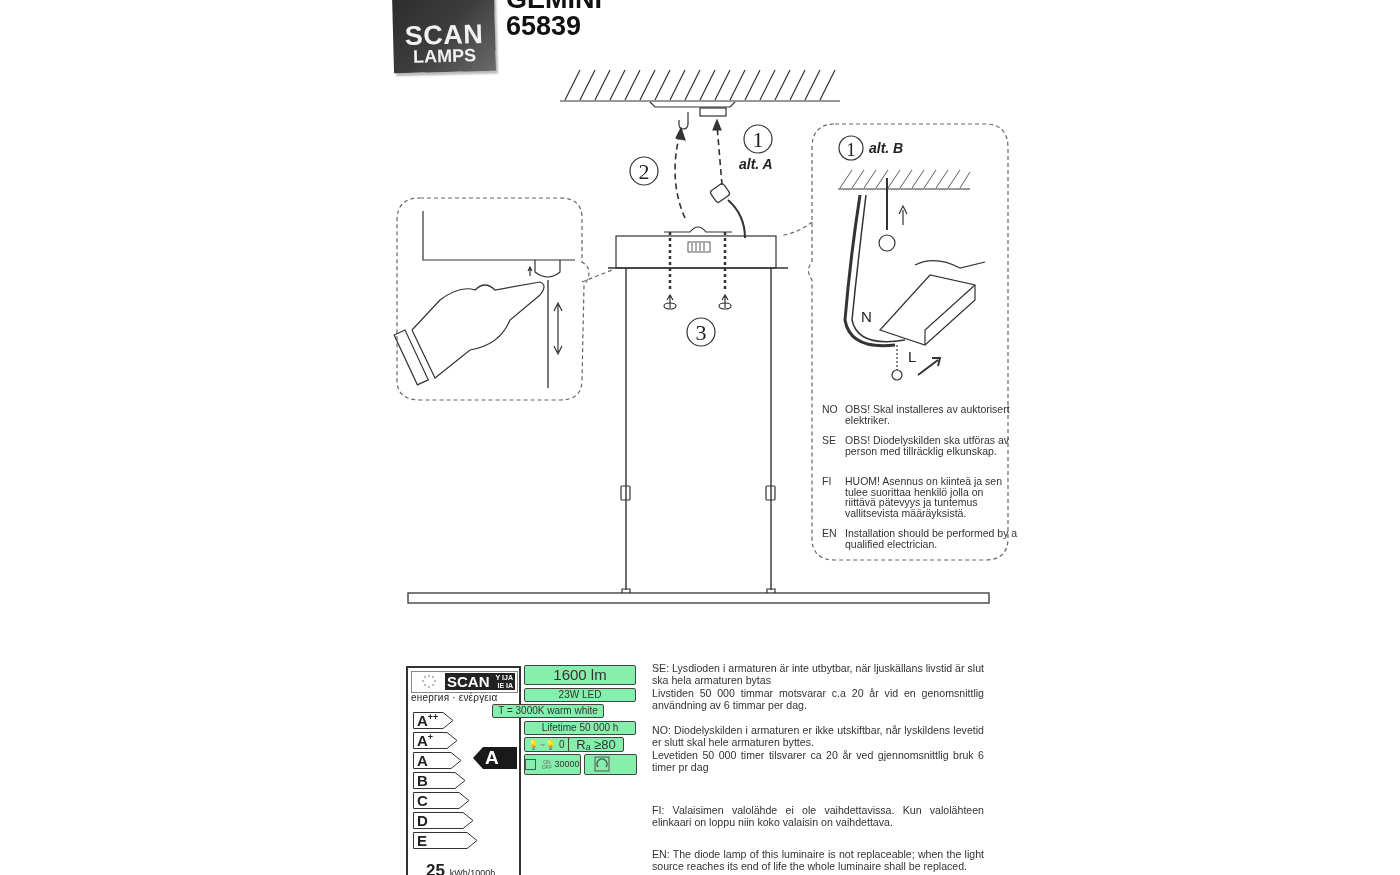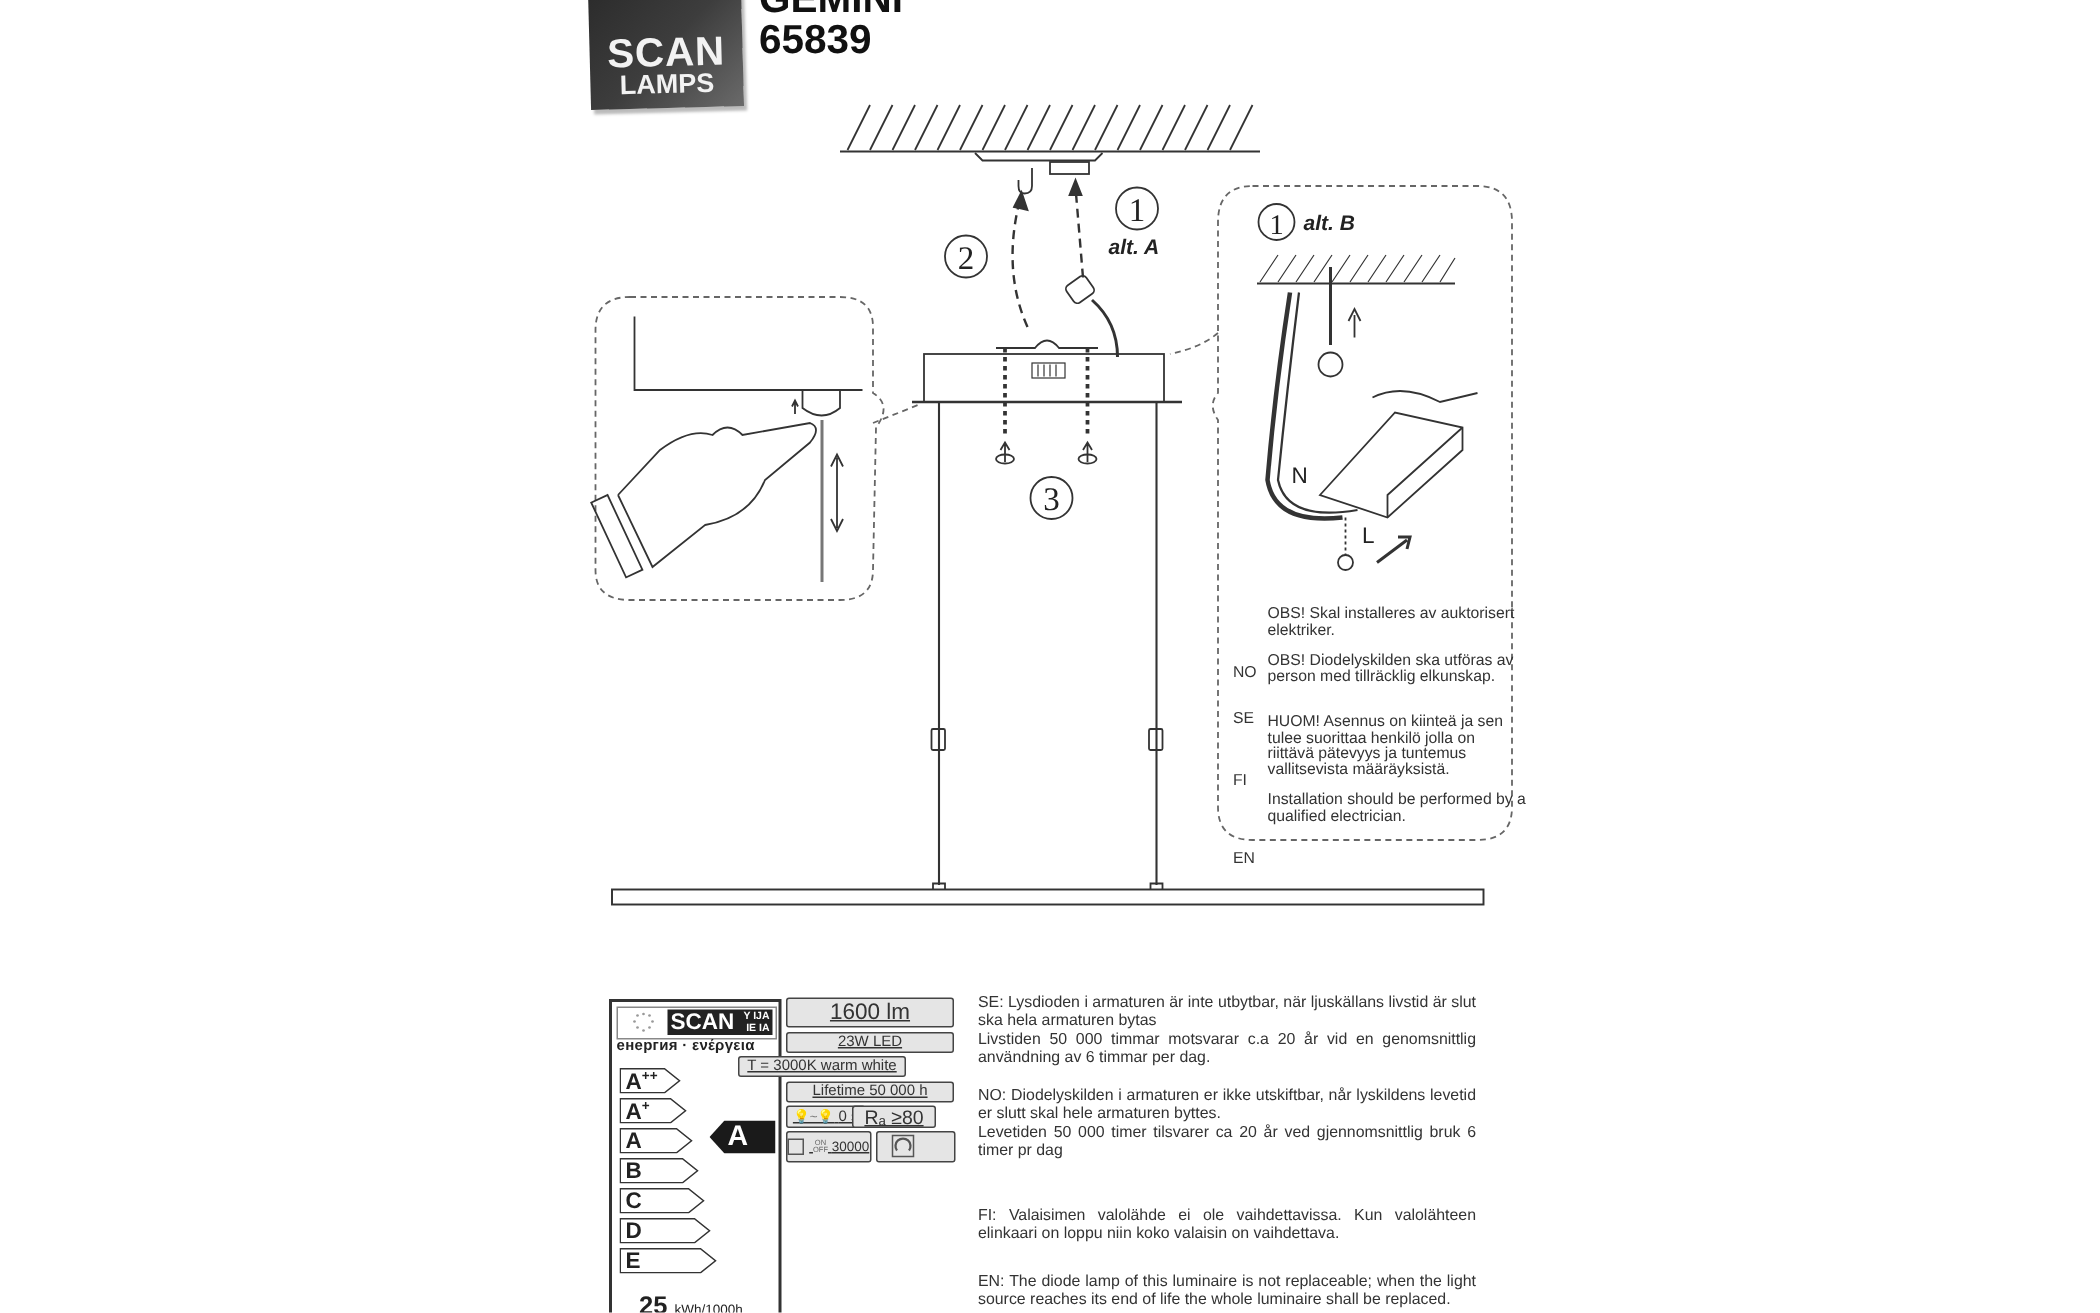--- a/index.html
+++ b/index.html
@@ -11,38 +11,38 @@
           transform:rotate(-1.5deg); box-shadow:2px 3px 2px #bbb; }
   .logo-text { position:absolute; left:0; width:100%; text-align:center; color:#f2f2f2; font-weight:bold; }
   .logo-scan { top:28px; font-size:27px; letter-spacing:0.5px; }
   .logo-lamps { top:54px; font-size:18px; }
   .title { left:506px; font-weight:bold; font-size:27px; color:#111; }
   .title-name { top:-16px; }
   .title-num { top:11px; }
   svg.diagram { position:absolute; left:0; top:0; }
   .circle-num { font-family:"Liberation Serif", serif; }
   .warn { left:822px; font-size:10.5px; line-height:10.5px; color:#333; }
-  .warn .code { position:absolute; left:0; width:22px;margin-top:39px; }
+  .warn .code { position:absolute; left:0; width:22px; }
   .warn .msg { position:absolute; left:23px; width:170px; }
   
   .elabel { left:406px; top:666px; width:111px; height:215px; border:2px solid #333; background:#fff; }
   .ehead { position:absolute; left:3px; top:3px; width:105px; height:20px; border:1px solid #888; }
   .eu-flag { position:absolute; left:2px; top:1px; width:30px; height:17px; background:#fff; }
   .energ { position:absolute; left:33px; top:1px; width:70px; height:17px; background:#222; color:#fff; font-weight:bold; font-size:15px; }
   .energ .big { position:absolute; left:2px; top:0px; }
   .energ .sm { position:absolute; right:2px; font-size:7px; line-height:8px; top:1px; text-align:right; }
-  .eword { position:absolute; left:3px; top:24px; font-size:10px; font-weight:bold; color:#222; letter-spacing:0.2px; }
+  .eword { position:absolute; left:3px; top:24px; font-size:10px; font-weight:normal; color:#222; letter-spacing:0.2px; }
   .eclass { position:absolute; left:5px; height:17px; }
   .eclass .lbl { position:absolute; left:4px; top:0px; font-weight:bold; font-size:15px; color:#222; }
   .eclass .lbl sup { font-size:9px; }
   .ekwh { position:absolute; left:18px; top:193px; font-size:17px; font-weight:bold; }
   .ekwh small { font-size:9px; font-weight:normal; }
   .arrow-a { left:473px; top:747px; width:44px; height:22px; }
   
-  .spec { position:absolute; border:1.5px solid #444; border-radius:2px; text-align:center; color:#333; background:#e5e5e5;text-decoration:underline; }
+  .spec { position:absolute; border:1.5px solid #444; border-radius:2px; text-align:center; color:#333; background:#86efac; }
   .spec-lm { left:524px; top:665px; width:110px; height:18px; font-size:15px; line-height:18px; }
   .spec-w { left:524px; top:688px; width:110px; height:12px; font-size:10px; line-height:12px; }
   .spec-t { left:492px; top:704px; width:110px; height:12px; font-size:10px; line-height:12px; }
   .spec-life { left:524px; top:721px; width:110px; height:12px; font-size:10px; line-height:12px; }
   .spec-0s { left:524px; top:737px; width:51px; height:13px; font-size:10px; line-height:13px; }
   .spec-ra { left:568px; top:737px; width:54px; height:13px; font-size:13px; line-height:13px; }
   .spec-onoff { left:524px; top:754px; width:55px; height:19px; font-size:9px; line-height:19px; }
   .spec-dim { left:584px; top:754px; width:51px; height:19px; }
   
   .para { left:652px; width:332px; font-size:10.6px; line-height:12.4px; color:#333; text-align:justify; }

